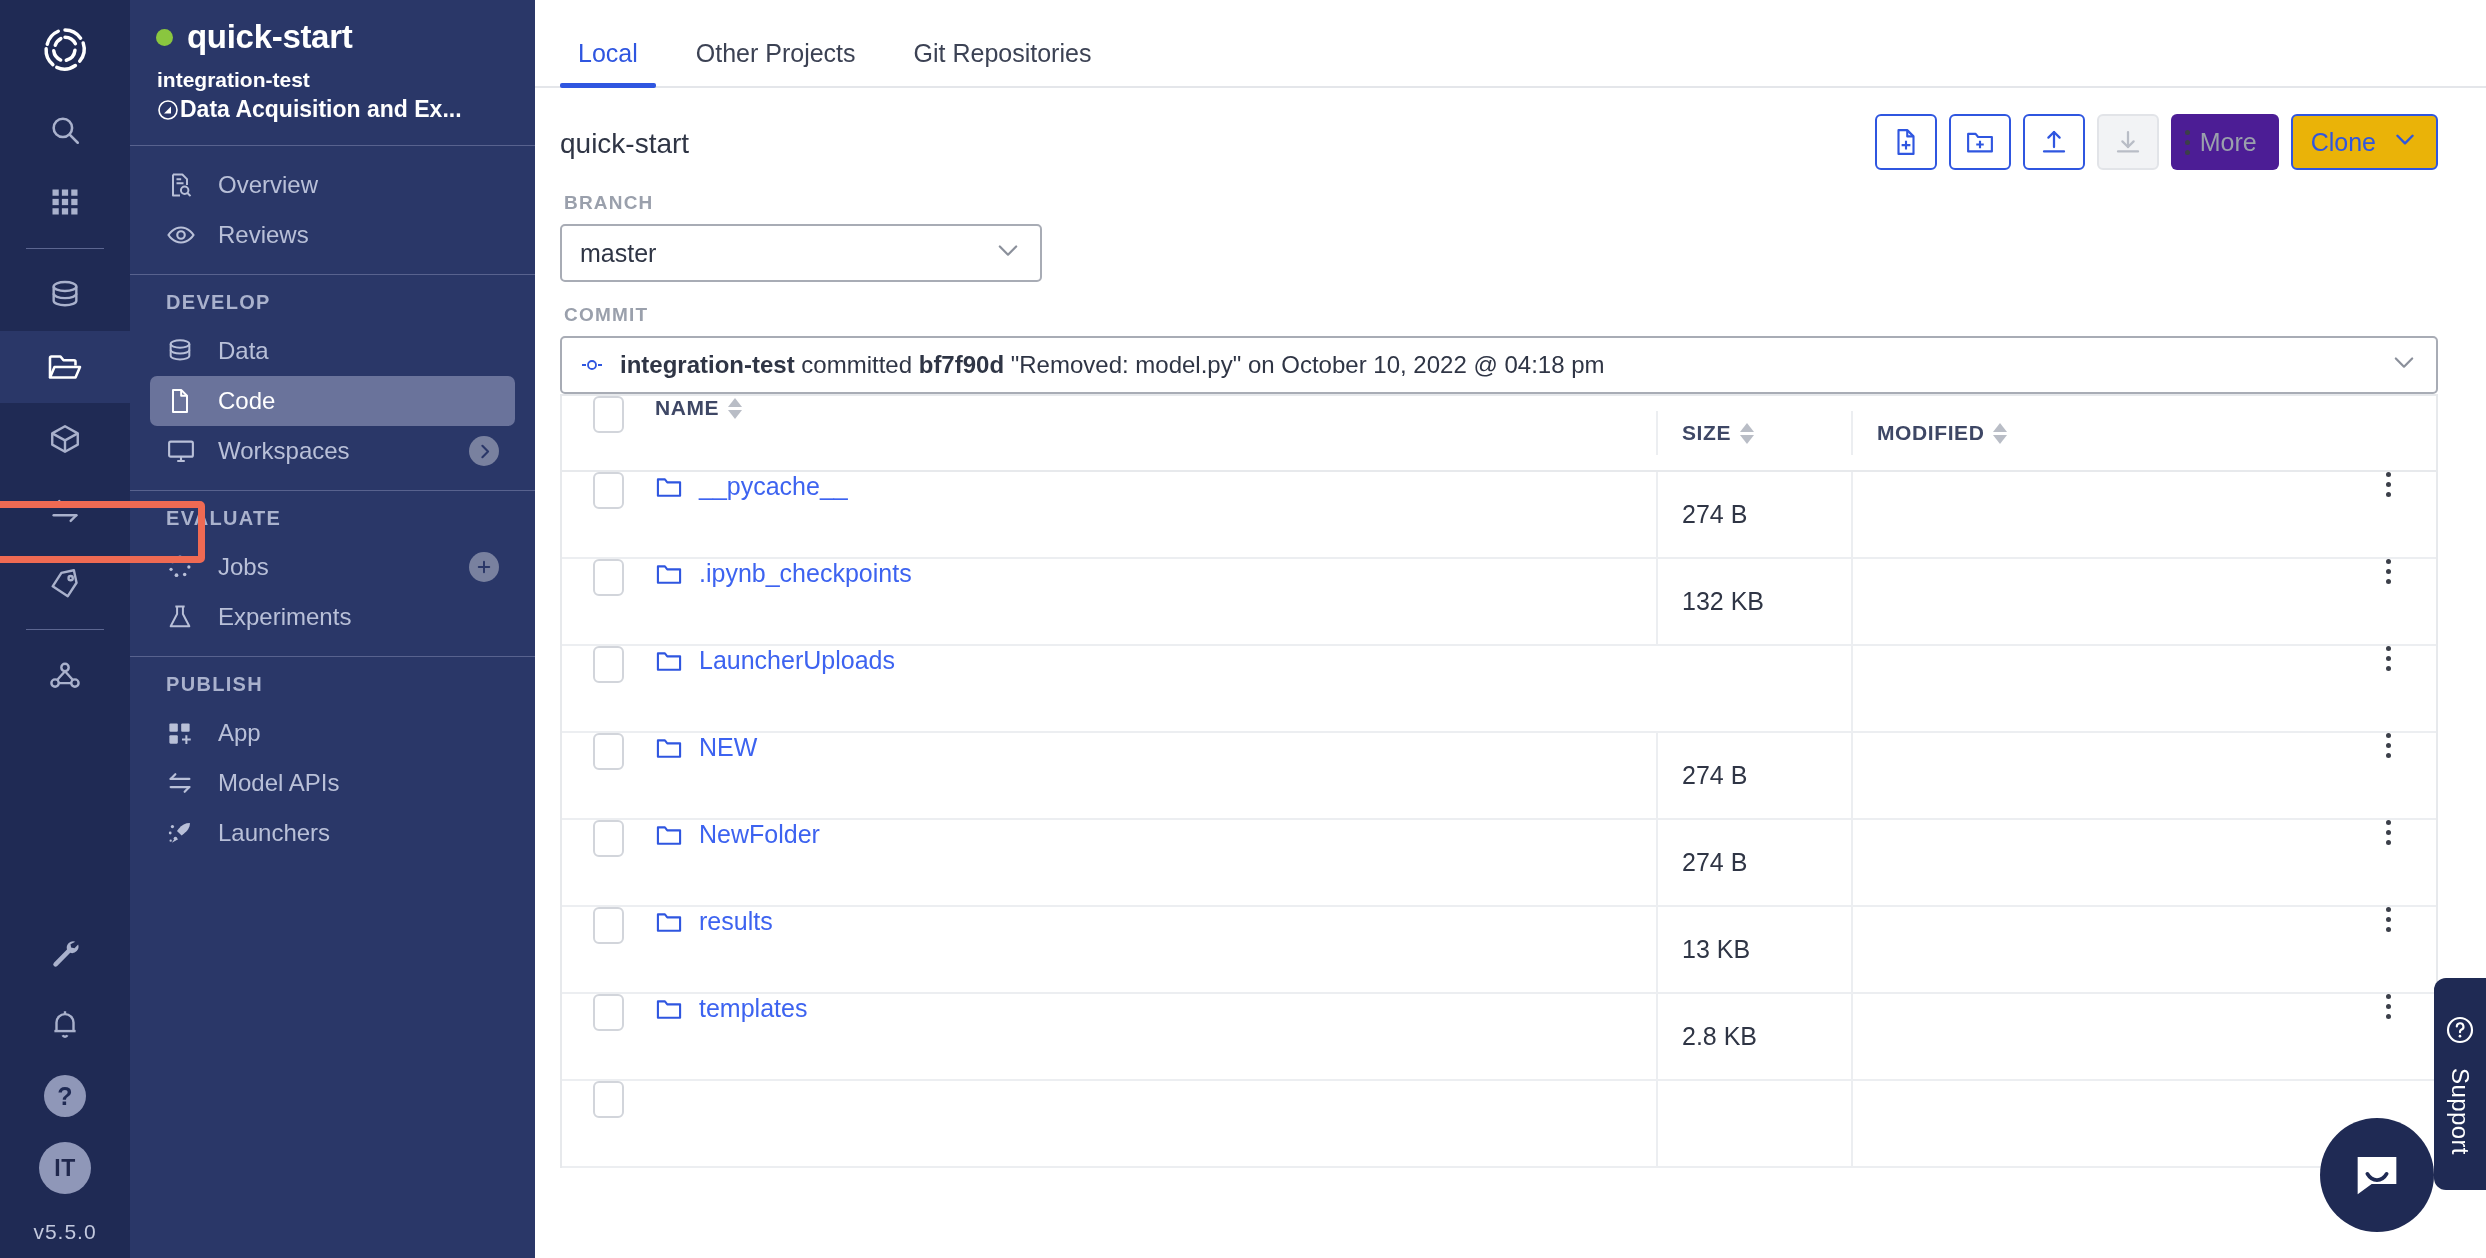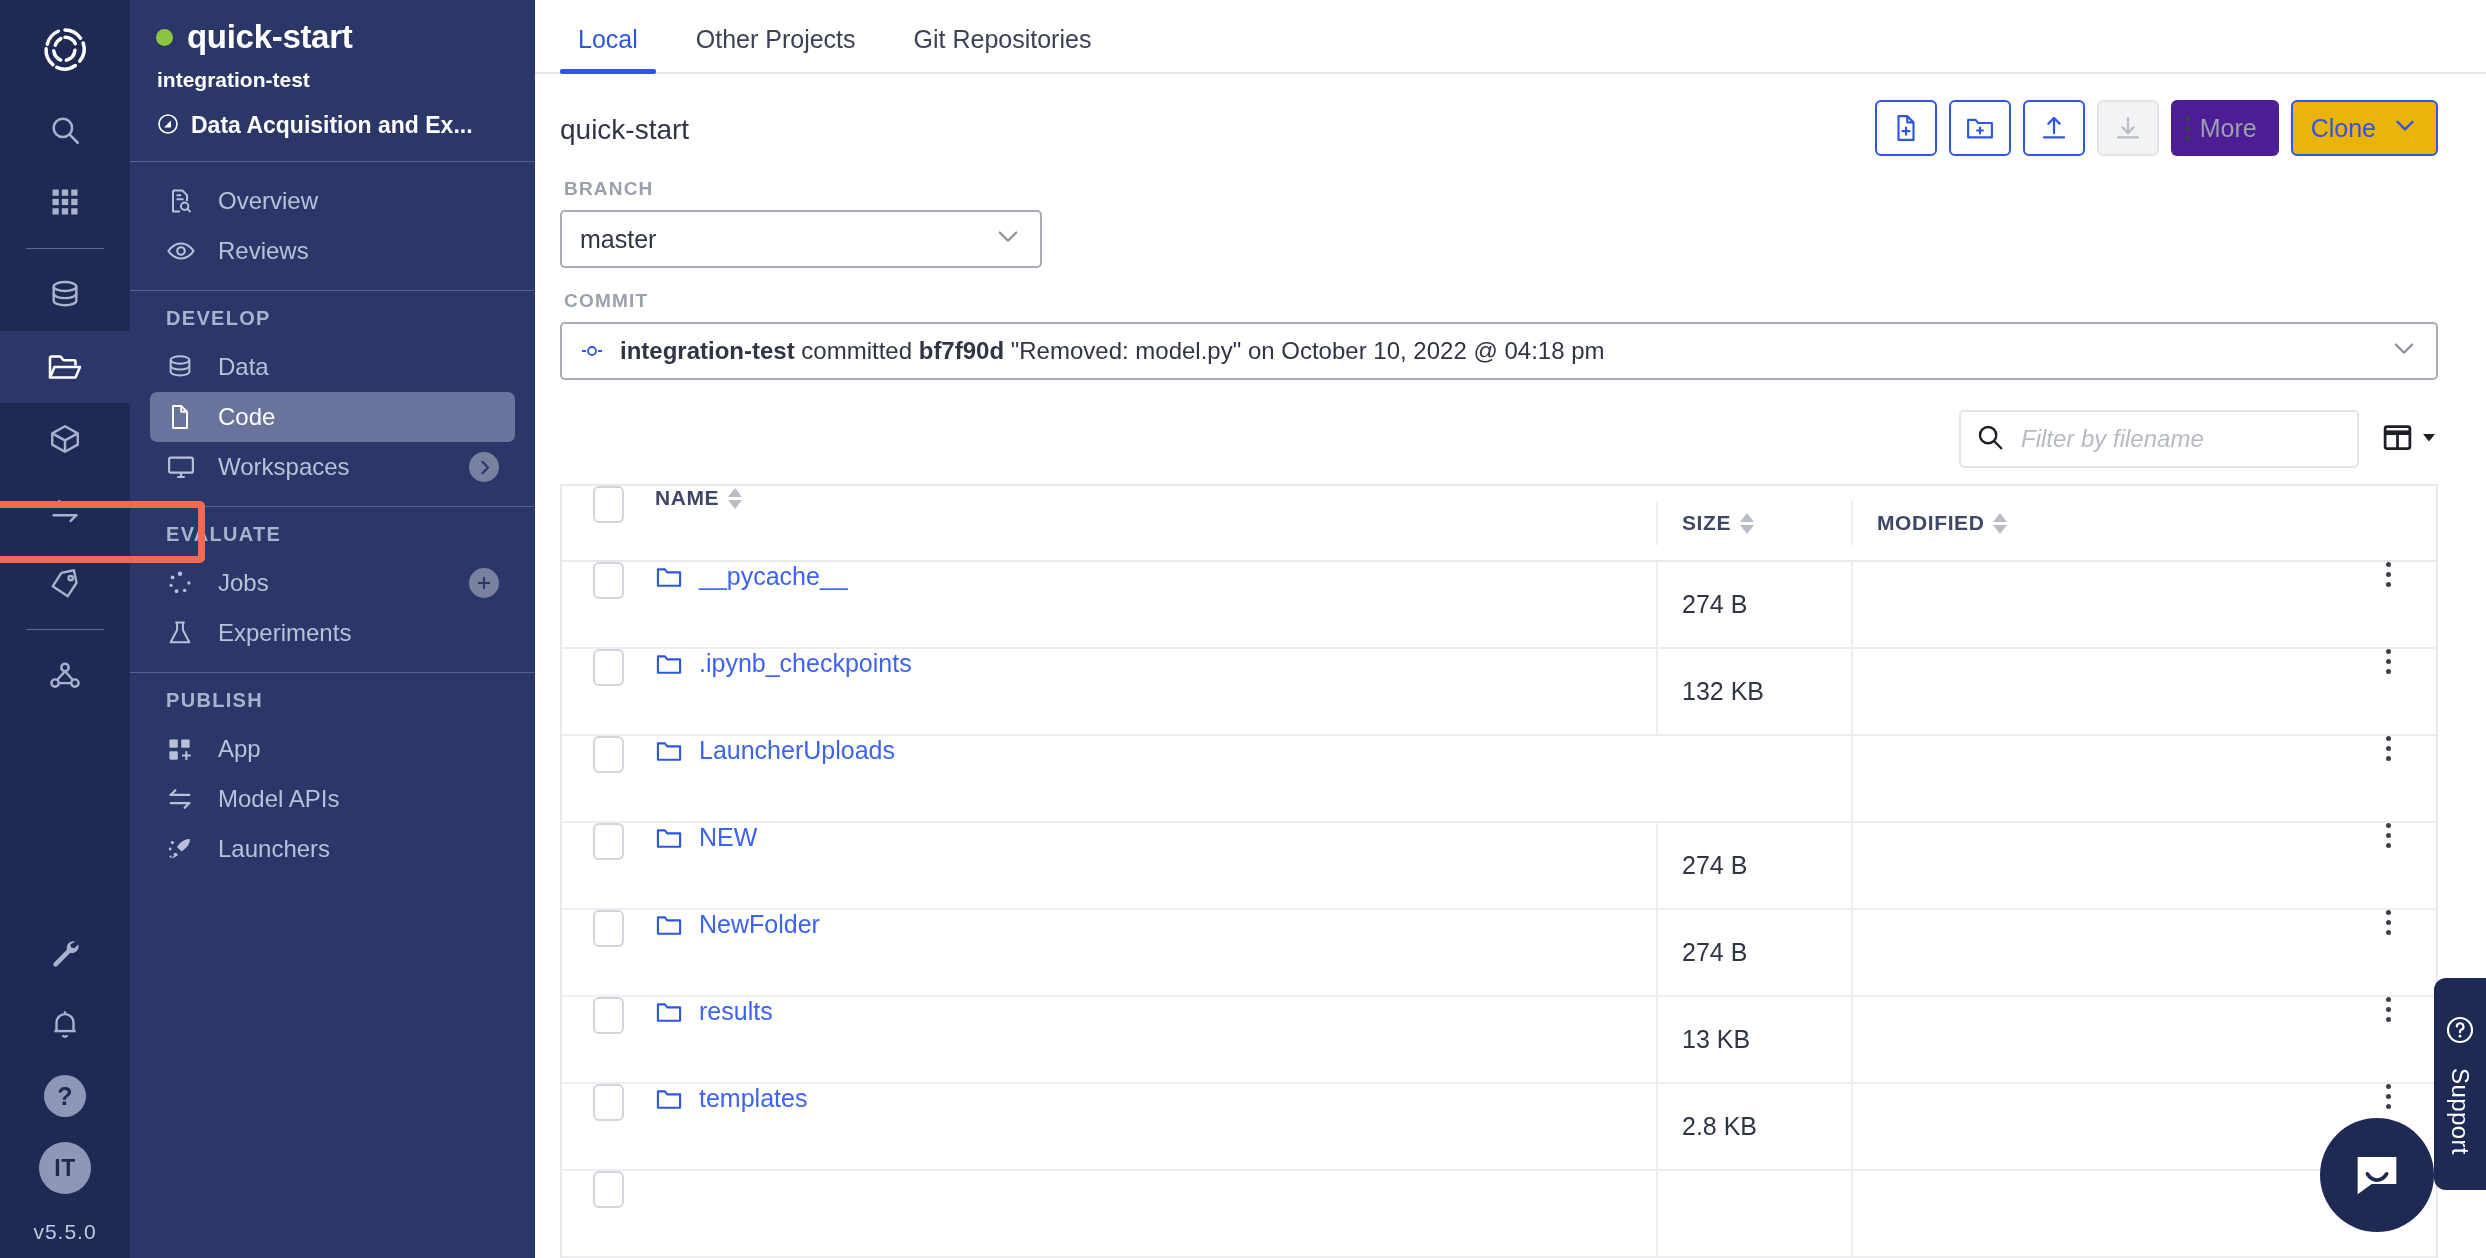--- a/index.html
+++ b/index.html
@@ -56,21 +56,21 @@
     width: 405px; flex: 0 0 405px;
     background: #2a3768;
     display: flex; flex-direction: column;
     position: relative;
   }
   .proj-head { padding: 18px 26px 22px 26px; }
   .proj-title-row { display: flex; align-items: center; gap: 14px; }
   .proj-dot { width: 17px; height: 17px; border-radius: 50%; background: #8ac63f; flex: 0 0 17px; }
   .proj-title { color: #ffffff; font-size: 33px; font-weight: bold; letter-spacing: -0.3px; }
   .proj-owner { color: #ffffff; font-size: 21px; font-weight: bold; margin: 12px 0 0 1px; }
-  .proj-ds-row { display: flex; align-items: flex-start; gap: 11px; margin-top: 20px; }
+  .proj-ds-row { display: flex; align-items: center; margin-top: 4px; }
   .proj-ds-icon { width: 24px; height: 24px; flex: 0 0 24px; color: #ffffff; }
   .proj-ds-text { color: #ffffff; font-size: 23px; font-weight: bold; white-space: nowrap; }
 
   .side-div { height: 1px; background: #58628e; margin: 0 0 0 0; }
   .nav-item {
     display: flex; align-items: center;
     height: 50px;
     margin: 0 20px;
     padding: 0 16px;
     border-radius: 7px;
@@ -587,45 +587,20 @@
             </svg>
         </span>
         <span class="commit-txt"><b>integration-test</b> <span>committed</span> <b>bf7f90d</b> <span>"Removed: model.py"</span> <span>on October 10, 2022 @ 04:18 pm</span></span>
         <span class="chev">
           <svg width="28" height="28" viewBox="0 0 24 24" fill="none" stroke="currentColor" stroke-width="1.9" stroke-linecap="round" stroke-linejoin="round">
               <polyline points="5 9 12 16 19 9"></polyline>
             </svg>
         </span>
       </div>
 
-      <div class="filter-row">
-        <div class="search-box">
-          <span>
-            <svg width="30" height="30" viewBox="0 0 24 24" fill="none" stroke="#1c1f26" stroke-width="1.9" stroke-linecap="round">
-                <circle cx="10.5" cy="10.5" r="6.5"></circle>
-                <line x1="15.3" y1="15.3" x2="21" y2="21"></line>
-              </svg>
-          </span>
-          <input type="text" value="" placeholder="Filter by filename" style="">
-        </div>
-        <div class="cols-btn">
-          <span>
-            <svg width="33" height="33" viewBox="0 0 24 24" fill="none" stroke="#1c1f26" stroke-width="2">
-                <rect x="3" y="4" width="18" height="16" rx="1.5" fill="none"></rect>
-                <path d="M3 8.5h18" stroke-width="3.4"></path>
-                <path d="M12 8.5V20"></path>
-              </svg>
-          </span>
-          <span>
-            <svg width="18" height="18" viewBox="0 0 24 24" fill="#1c1f26">
-                <polygon points="4,8 20,8 12,18"></polygon>
-              </svg>
-          </span>
-        </div>
-      </div>
 
       <div class="tbl">
 
         <div class="trow head">
           <div class="c-check">
             <div class="chk"></div>
           </div>
           <div class="c-name th">
             <span>NAME</span>
             <span class="sorter">

